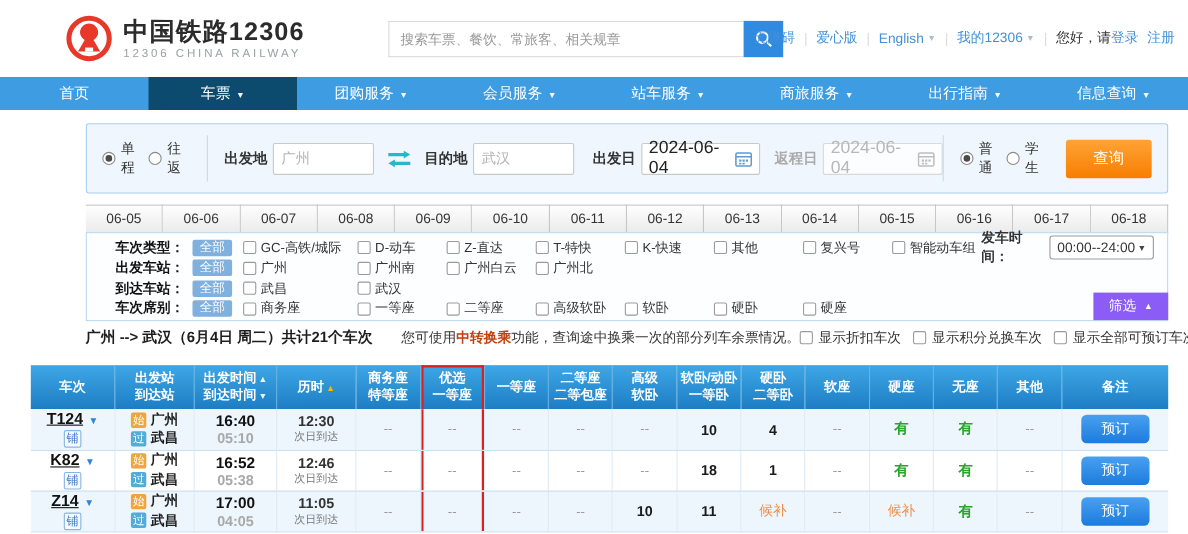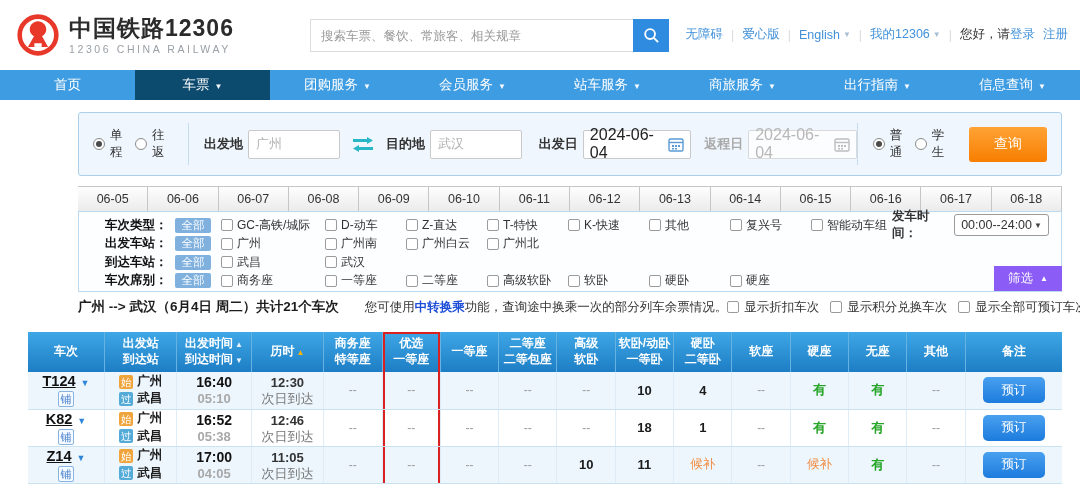--- a/index.html
+++ b/index.html
@@ -1,21 +1,21 @@
 <!DOCTYPE html>
 <html><head>
 <meta charset="utf-8">
 <style>
 * { margin:0; padding:0; box-sizing:border-box; }
 html,body { width:1080px; height:485px; overflow:hidden; background:#fff;
   font-family:"Liberation Sans","DejaVu Sans",sans-serif; font-size:12px; color:#333; }
 body { position:relative; }
 
 
-.topbar { height:70px; position:relative; }
+.topbar { height:70px; position:relative;margin-left:43px; }
 .logo-wrap { position:absolute; left:16px; top:13px; display:flex; align-items:center; gap:9px; }
 .logo-text .t1 { font-size:23px; font-weight:bold; color:#2b2b2b; letter-spacing:1px; line-height:26px; }
 .logo-text .t2 { font-size:10.5px; color:#9aa0a6; letter-spacing:2.6px; margin-top:2px; }
 .search-group { position:absolute; left:310px; top:19px; display:flex; }
 .search-input { width:323px; height:33px; border:1px solid #dcdcdc; border-right:none; padding:0 10px; font-size:12.5px; color:#333; outline:none; background:#fff; }
 .search-input::placeholder { color:#999; }
 .search-btn { width:36px; height:33px; background:#2f8be0; border:none; display:flex; align-items:center; justify-content:center; cursor:pointer; }
 .top-links { position:absolute; right:12px; top:26px; display:flex; align-items:center; gap:8px; font-size:12.5px; white-space:nowrap; }
 .tlink { color:#4291d9; cursor:pointer; display:inline-flex; align-items:center; gap:3px; }
 .sep { color:#dcdcdc; }
@@ -63,21 +63,21 @@
 .time-filter { margin-left:auto; margin-right:12px; display:flex; align-items:center; gap:6px; font-weight:bold; font-size:12.5px; }
 .time-select { width:104px; height:22px; border:1px solid #9b9b9b; border-radius:3px; background:#fff; display:flex; align-items:center; justify-content:space-between; padding:0 6px; font-weight:normal; cursor:pointer; }
 .sel-caret { font-size:8px; color:#444; }
 .sift-btn { position:absolute; right:-1px; bottom:0; width:68px; height:25px; background:#8b5cf6; color:#fff; border:none; font-size:12.5px; cursor:pointer; display:flex; align-items:center; justify-content:center; gap:7px; }
 .sift-btn .up { font-size:8px; }
 
 
 .result-bar { position:absolute; left:78px; right:18px; top:298px; display:flex; align-items:center; }
 .route-summary { font-weight:bold; font-size:13.5px; color:#1d1d1d; white-space:nowrap; }
 .transfer-tip { margin-left:26px; font-size:12.5px; color:#333; white-space:nowrap; }
-.tip-em { color:#1d4ed8; font-weight:bold; }
+.tip-em { color:#c2410c; font-weight:bold; }
 .toggles { margin-left:auto; display:flex; gap:11px; font-size:12.5px; color:#333; }
 .toggle { display:flex; align-items:center; gap:5px; cursor:pointer; white-space:nowrap; }
 
 
 .train-table { position:absolute; left:28px; top:332px; width:1034px; border-collapse:collapse; table-layout:fixed; }
 .train-table thead th { background:linear-gradient(#3ea7e6,#1d7dc4); color:#fff; font-size:12px; font-weight:bold; height:40px; border-right:1px solid #66b2e0; vertical-align:middle; line-height:1.3; padding:0; }
 .train-table thead th:last-child { border-right:none; }
 .arr-w { font-size:8px; color:#e8f4ff; margin-left:2px; }
 .arr-o { font-size:8px; color:#ffb400; margin-left:2px; }
 .train-table tbody td { height:37px; text-align:center; border-bottom:1px solid #cbe2f1; border-right:1px solid #ddecf7; padding:0; vertical-align:middle; }
@@ -90,21 +90,21 @@
 .row-caret { color:#2f86d8; font-size:9px; margin-left:5px; cursor:pointer; }
 .train-badge { display:inline-block; min-width:16px; height:16px; line-height:15px; border:1px solid #8ab4e0; color:#3f79c8; font-size:11px; border-radius:2px; margin-top:2px; background:#f4faff; padding:0 1px; }
 .stn-line { display:flex; align-items:center; justify-content:center; gap:4px; line-height:17.5px; }
 .stn-tag { width:14px; height:14px; line-height:14px; font-size:10.5px; color:#fff; border-radius:2px; flex:none; }
 .stn-tag.start { background:#f0a43c; }
 .stn-tag.pass { background:#55abd8; }
 .stn-name { font-weight:bold; font-size:12.5px; color:#1e1e1e; }
 .t-dep { font-weight:bold; font-size:14px; color:#111; line-height:18px; }
 .t-arr { font-weight:bold; font-size:13px; color:#a8a8a8; line-height:16px; }
 .dur { font-weight:bold; font-size:13px; color:#333; line-height:18px; }
-.dur-note { font-size:13px; color:#777; line-height:14px; }
+.dur-note { font-size:10px; color:#777; line-height:14px;font-family:Liberation Mono, monospace; }
 .seat-none { color:#9b9b9b; }
 .seat-num { font-weight:bold; color:#1b1b1b; font-size:13px; }
 .seat-avail { color:#27a527; font-weight:bold; font-size:13px; }
 .seat-wait { color:#f08a3e; font-size:12.5px; cursor:pointer; }
 .book-btn { width:62px; height:26px; background:linear-gradient(#49a0ef,#1c7bdd); color:#fff; border:none; border-radius:5px; font-size:12.5px; cursor:pointer; }
 </style>
 </head>
 <body>
 
 <div class="topbar">

